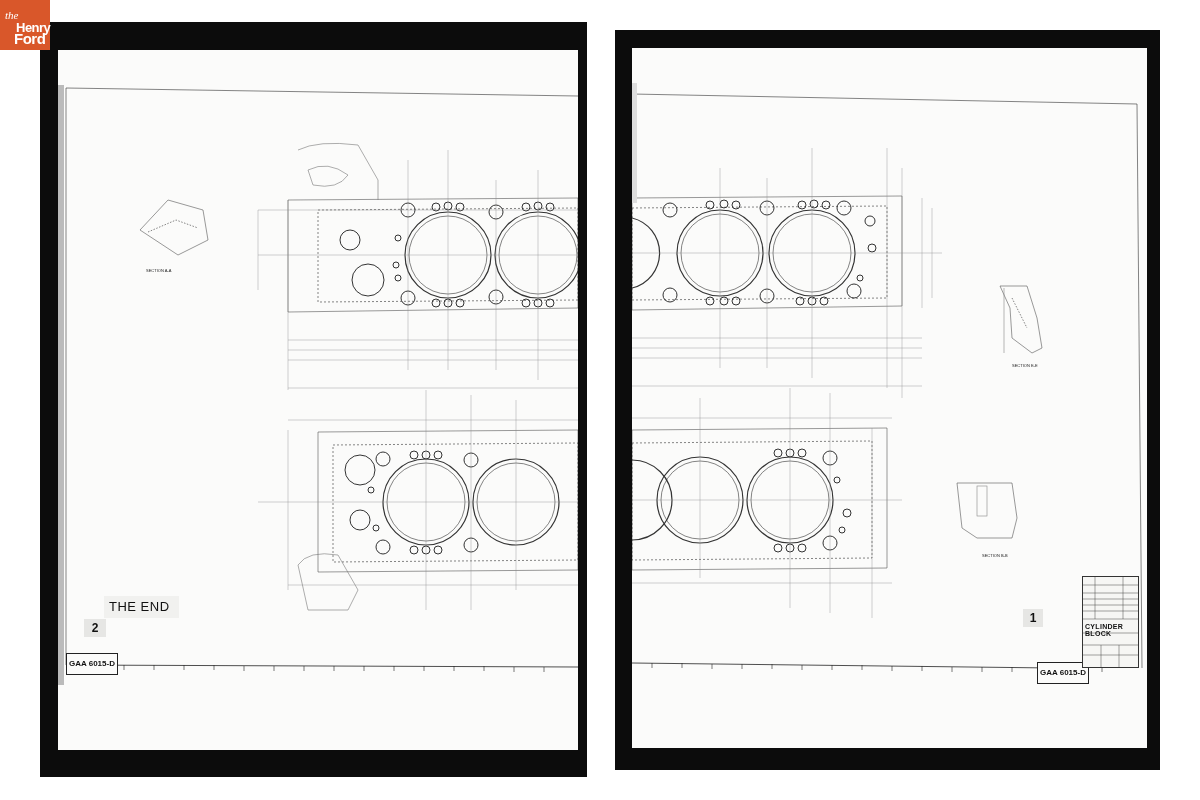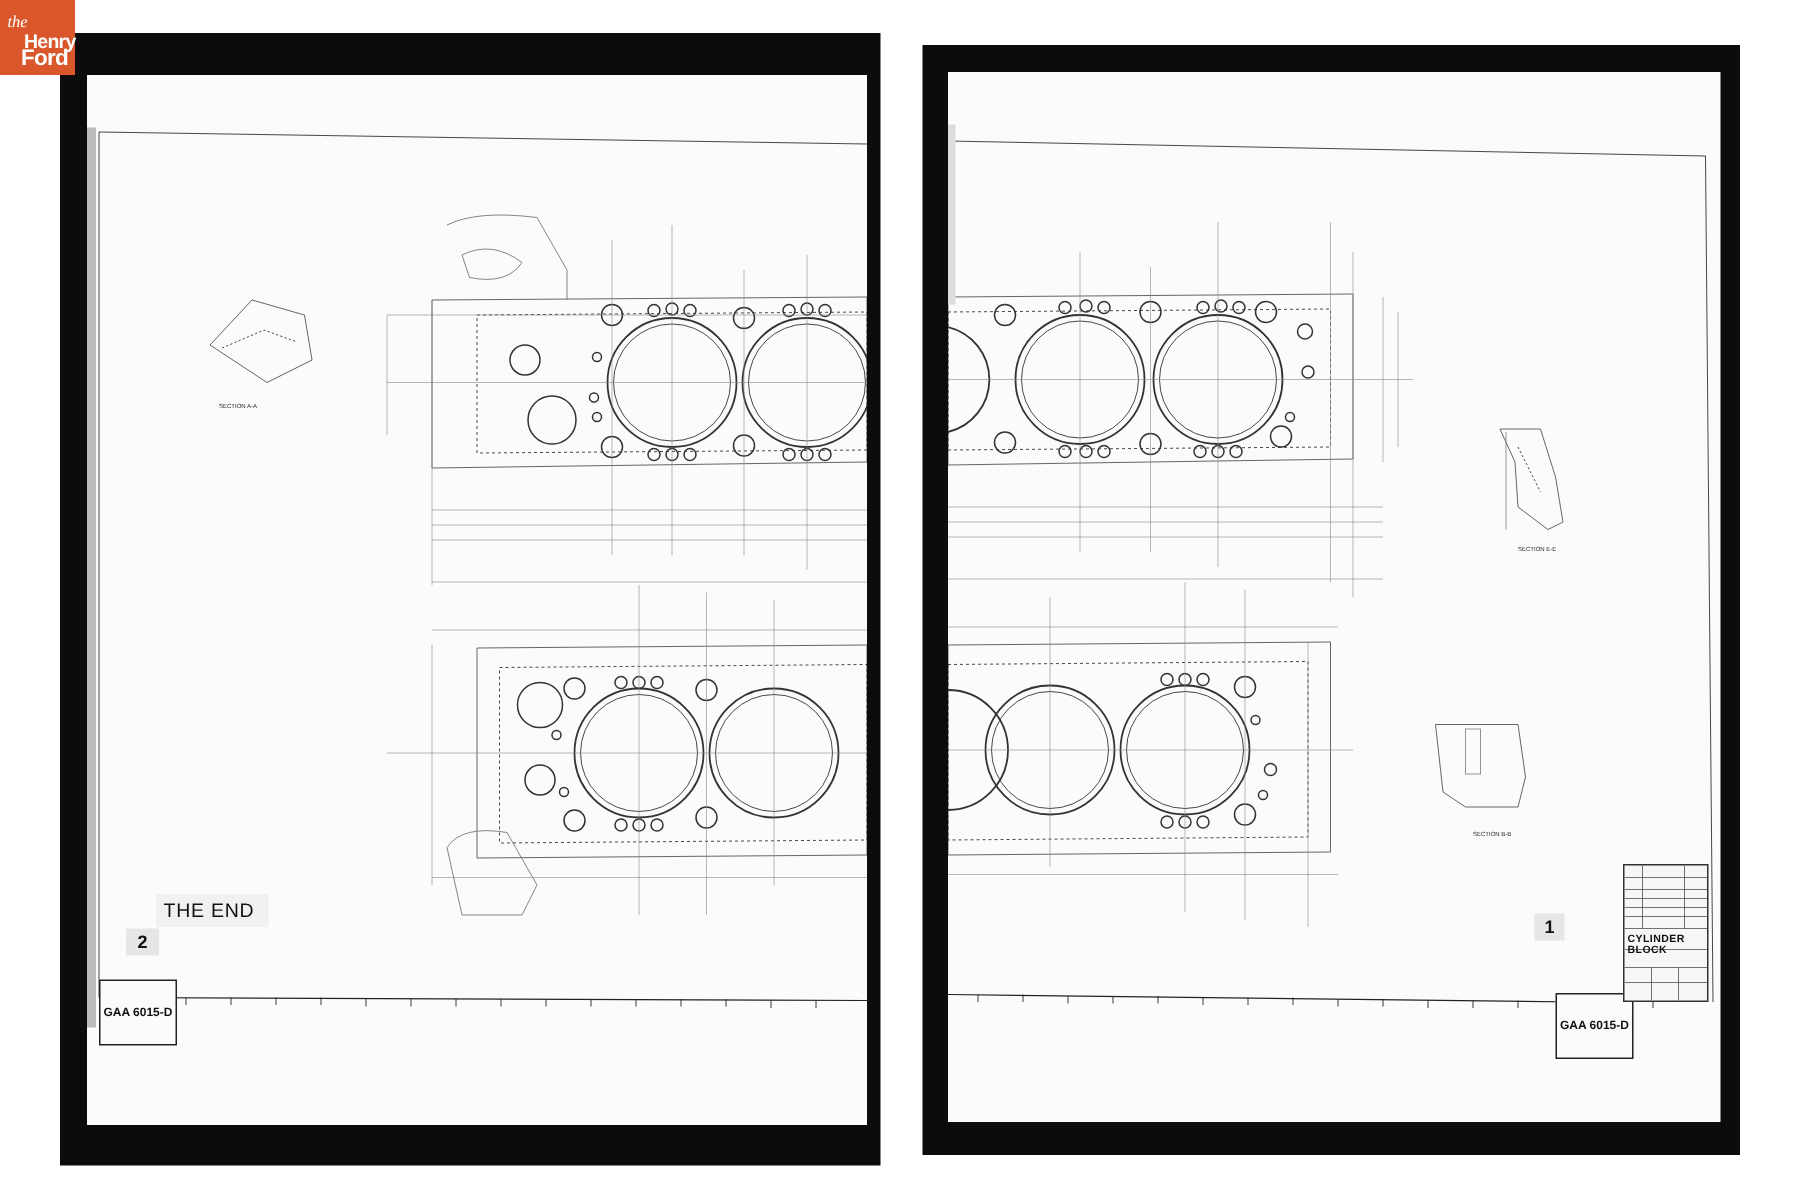--- a/index.html
+++ b/index.html
@@ -6,21 +6,21 @@
   body{width:1200px;height:800px;background:#ffffff;position:relative;overflow:hidden;font-family:"Liberation Sans",sans-serif;}
   .logo{position:absolute;left:0;top:0;width:50px;height:50px;background:#d9572a;color:#ffffff;z-index:5;}
   .logo .the{position:absolute;left:5px;top:10px;font-family:"Liberation Serif",serif;font-size:11px;font-style:italic;line-height:11px;}
   .logo .henry{position:absolute;left:16px;top:21px;font-size:13px;font-weight:bold;line-height:13px;letter-spacing:-0.5px;}
   .logo .ford{position:absolute;left:14px;top:31px;font-size:15px;font-weight:bold;line-height:15px;letter-spacing:-0.5px;}
   .film{position:absolute;background:#0c0c0c;}
   .sheet{position:absolute;background:#fbfbfa;overflow:hidden;}
   .sheet svg{position:absolute;left:0;top:0;}
   .end-label{position:absolute;left:14px;top:546px;width:70px;height:22px;background:#f1f1ef;font-size:13px;color:#111;letter-spacing:0.5px;line-height:22px;padding-left:5px;margin-left:32px;}
   .page-no{position:absolute;font-weight:bold;font-size:12px;color:#111;background:#e6e6e4;text-align:center;line-height:18px;}
-  .dwg-no{position:absolute;font-weight:bold;font-size:8px;color:#111;border:1px solid #222;padding:16px 2px;background:#fbfbfa;line-height:10px;}
+  .dwg-no{position:absolute;font-weight:bold;font-size:8px;color:#111;border:1px solid #222;padding:5px 2px;background:#fbfbfa;line-height:10px;}
   .title-block{position:absolute;border:1px solid #333;background:#f6f6f4;}
   .title-block .tb-title{position:absolute;left:2px;top:46px;font-size:7px;font-weight:bold;color:#111;letter-spacing:0.3px;}
   .section-label{position:absolute;font-size:4px;color:#222;}
 </style>
 </head>
 <body>
 
 <div class="logo">
   <span class="the">the</span>
   <span class="henry">Henry</span>

